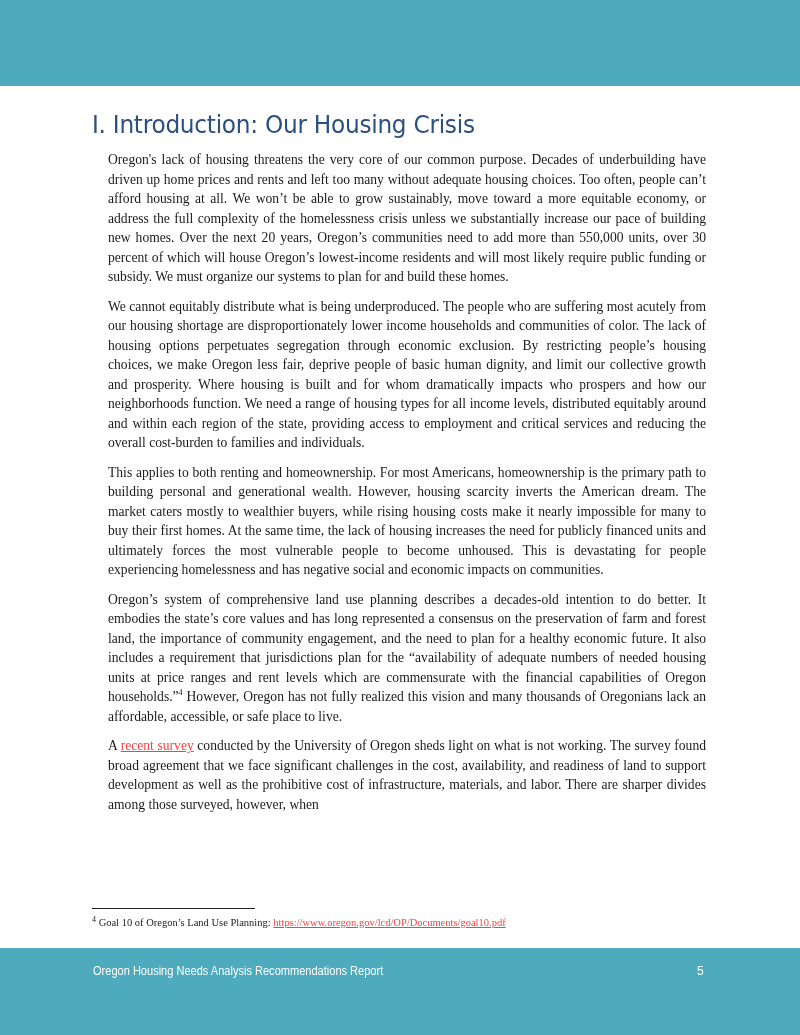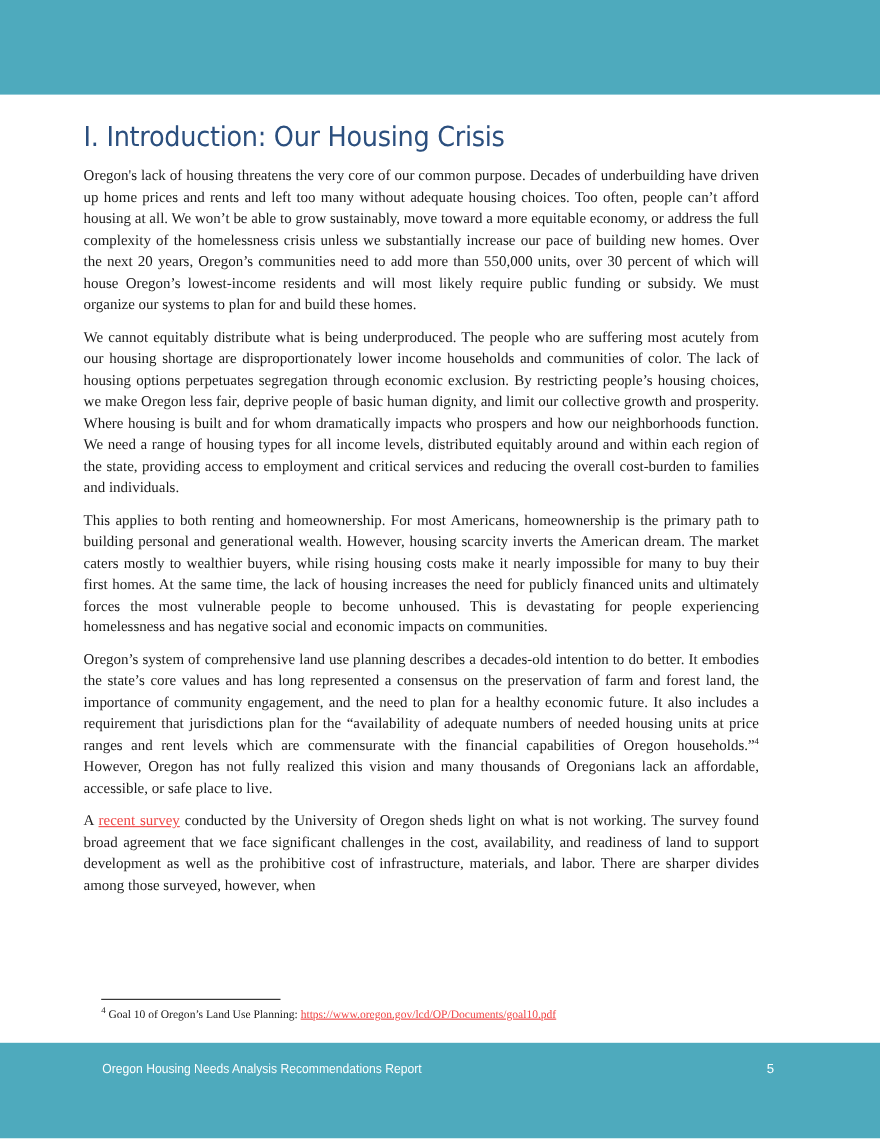--- a/index.html
+++ b/index.html
@@ -1,23 +1,23 @@
 <!DOCTYPE html>
 <html><head>
 <meta charset="utf-8">
 <style>
   html, body { margin:0; padding:0; }
   body { width:800px; height:1035px; position:relative; background:#ffffff; overflow:hidden; }
   .header-band { position:absolute; left:0; top:0; width:800px; height:86px; background:#4eaabd; }
   .footer-band { position:absolute; left:0; top:948px; width:800px; height:87px; background:#4eaabd; }
   .footer-title { position:absolute; left:93px; top:964px; font-family:"Liberation Sans", sans-serif; font-size:12px; color:#ffffff; transform:scaleX(0.92); transform-origin:left; letter-spacing:0; }
   .footer-page { position:absolute; left:697px; top:964px; font-family:"Liberation Sans", sans-serif; font-size:12px; color:#ffffff; }
-  .content { position:absolute; left:76px; top:108px; width:614px; }
+  .content { position:absolute; left:92px; top:108px; width:614px; }
   h1 { margin:0 0 8px 0; font-family:"DejaVu Sans", sans-serif; font-weight:normal; font-size:25px; color:#2b4f7e; letter-spacing:-0.3px; line-height:34px; transform:scaleX(0.93); transform-origin:left; white-space:nowrap; }
-  p { margin:0 0 10px 0; font-family:"Liberation Serif", serif; font-size:13.6px; line-height:19.5px; color:#1a1a1a; text-align:justify; }
+  p { margin:0 0 10px 16px; font-family:"Liberation Serif", serif; font-size:13.6px; line-height:19.5px; color:#1a1a1a; text-align:justify; }
   a { color:#ef4444; text-decoration:underline; }
   sup { font-size:8px; line-height:0; vertical-align:super; }
   .fn-rule { position:absolute; left:92px; top:908px; width:163px; height:1px; background:#222; }
   .footnote { position:absolute; left:92px; top:917px; font-family:"Liberation Serif", serif; font-size:10.5px; color:#1a1a1a; white-space:nowrap; }
 </style>
 </head>
 <body>
 
 <div class="header-band"></div>
 

